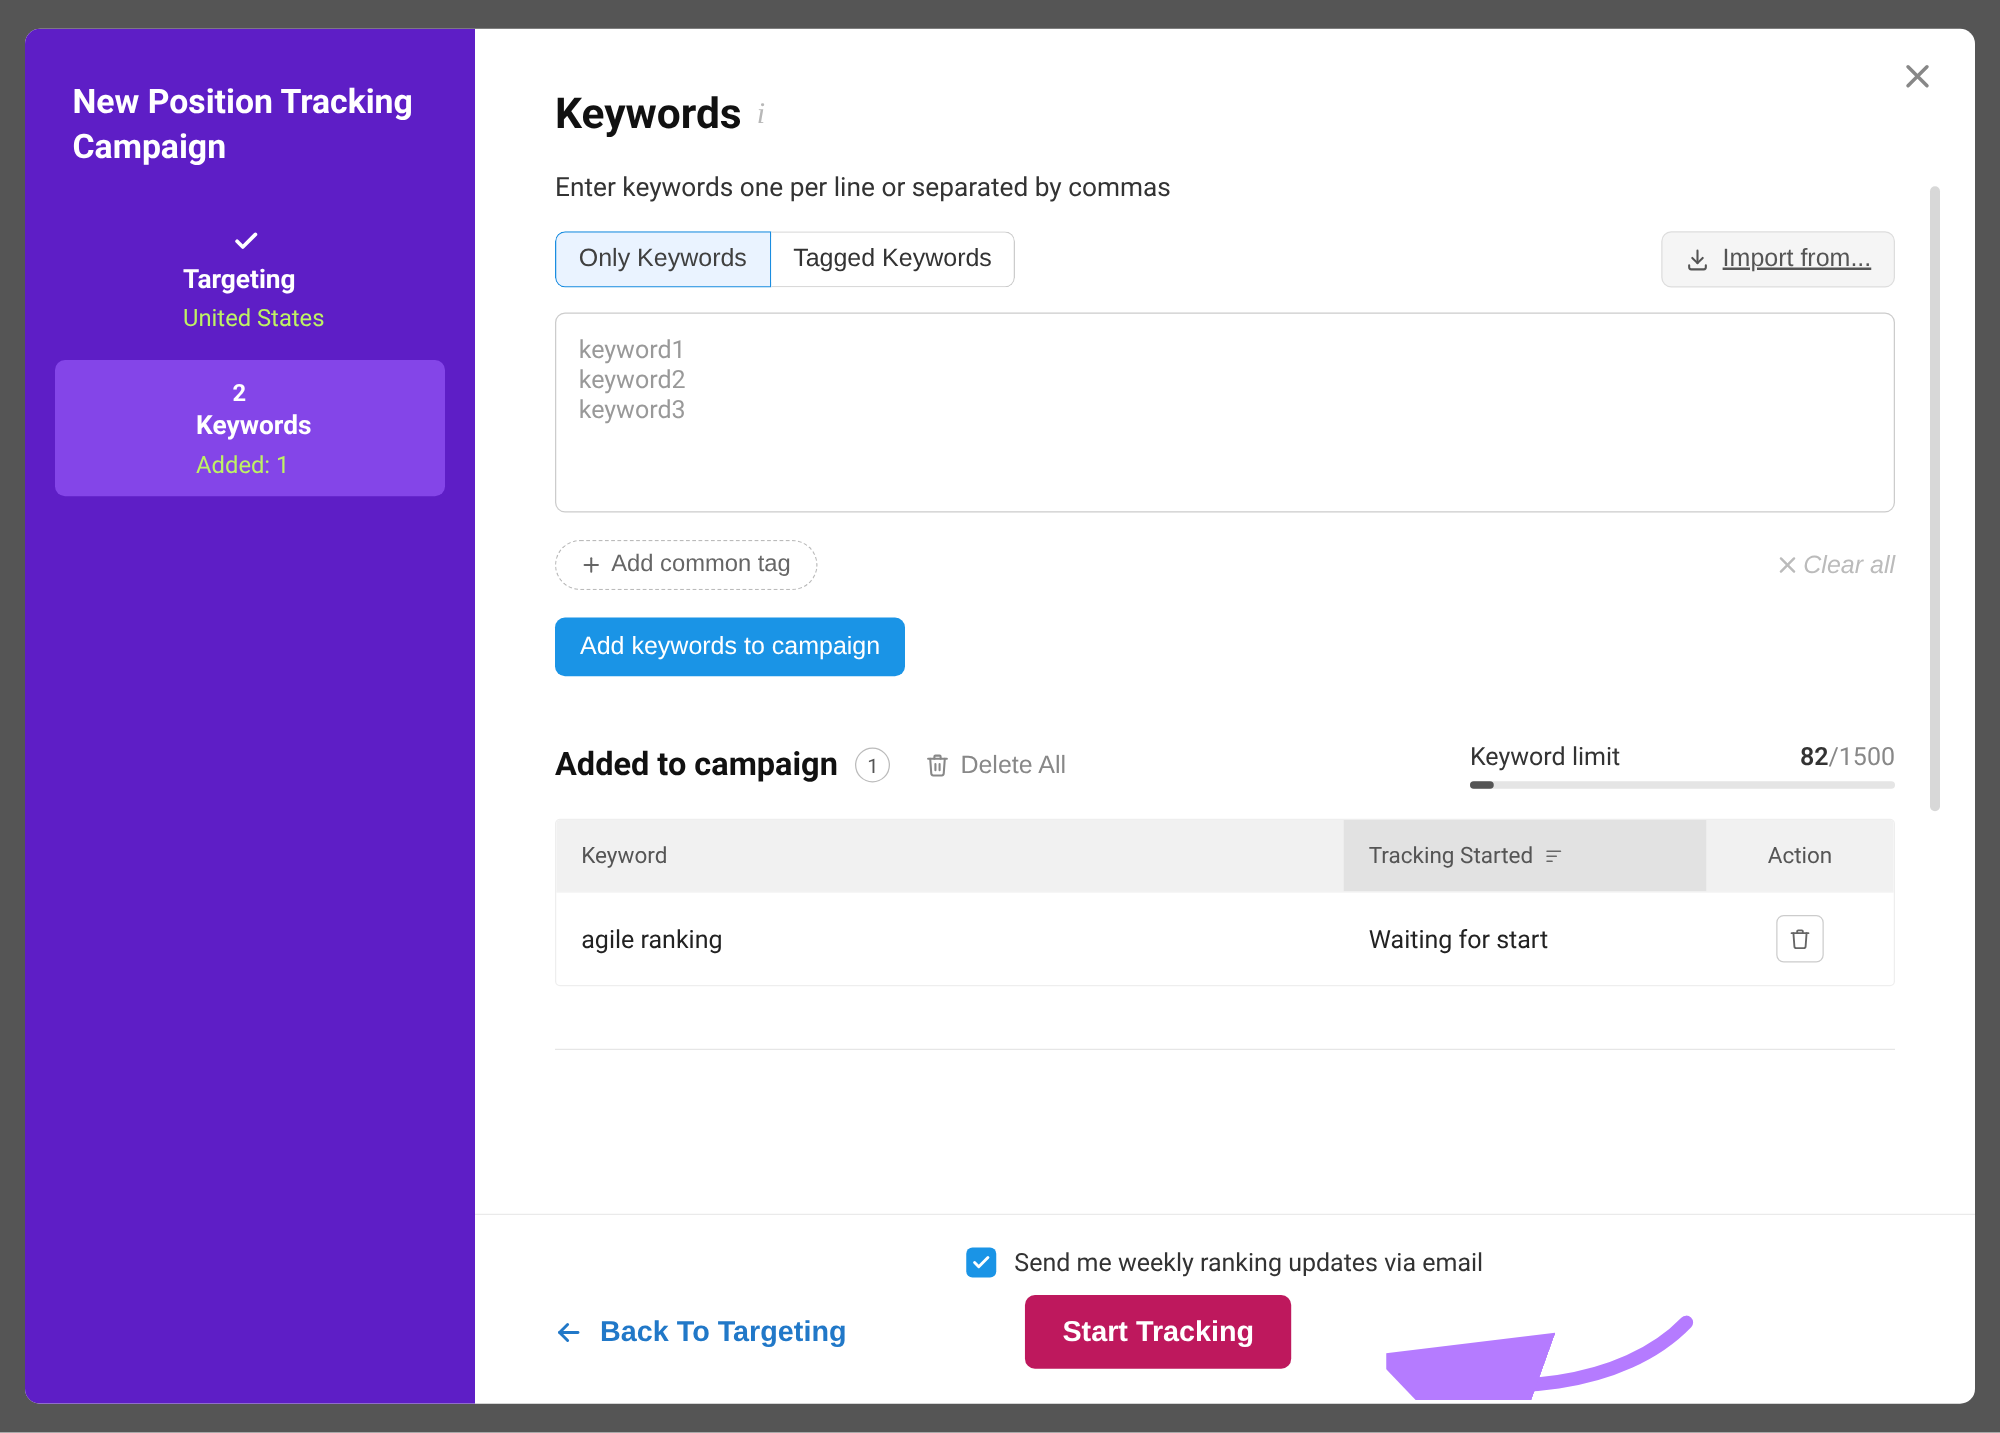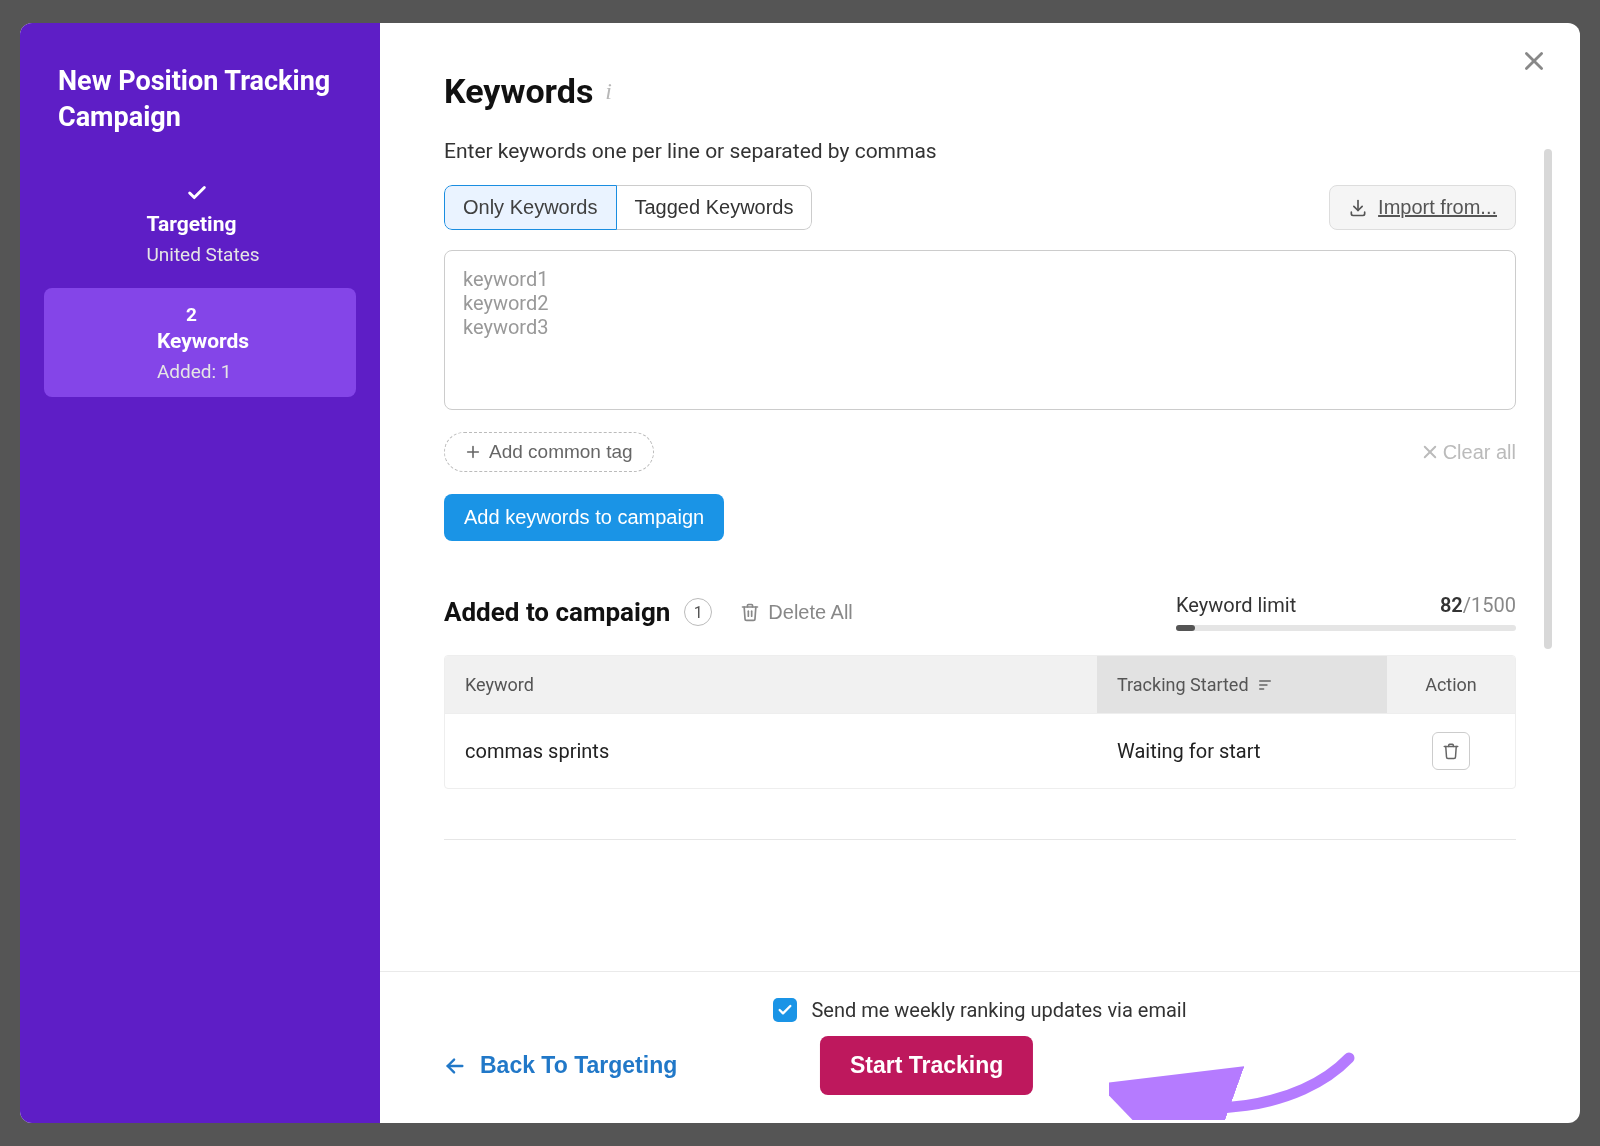--- a/index.html
+++ b/index.html
@@ -55,21 +55,21 @@
     line-height: 1.4;
   }
   .step-body { flex: 1; margin-left: 6px; }
   .step-label {
     font-size: 21px;
     font-weight: 700;
     line-height: 1.3;
   }
   .step-sub {
     font-size: 19px;
-    color: #e5e5e5;
+    color: #bef264;
     margin-top: 4px;
   }
   .main {
     flex: 1;
     display: flex;
     flex-direction: column;
     position: relative;
   }
   .close-btn {
     position: absolute;
@@ -189,20 +189,21 @@
   }
   .clear-all-btn {
     display: flex;
     align-items: center;
     gap: 4px;
     font-size: 20px;
     color: #bbb;
     cursor: pointer;
     background: none;
     border: none;
+    font-style: italic;
   }
   .add-kw-btn {
     margin-top: 22px;
     padding: 12px 20px;
     font-size: 20px;
     font-weight: 500;
     color: #fff;
     background: #1a94e6;
     border: none;
     border-radius: 8px;
@@ -284,21 +285,21 @@
   .kw-thead {
     display: flex;
     background: #f1f1f1;
     font-size: 18px;
     color: #555;
   }
   .th, .td { padding: 18px 20px; }
   .col-kw { flex: 1; }
   .col-track { width: 290px; background: #e2e2e2; display:flex; align-items:center; gap:8px;}
   .kw-tbody .col-track { background: transparent; }
-  .col-action { width: 128px; text-align: center; display:flex; align-items:center; justify-content:center;}
+  .col-action { width: 150px; text-align: center; display:flex; align-items:center; justify-content:center;}
   .kw-tbody { display: flex; flex-direction: column; }
   .kw-row {
     display: flex;
     border-top: 1px solid #eee;
     font-size: 20px;
     color: #222;
     align-items: center;
   }
   .row-delete {
     width: 38px;
@@ -500,21 +501,21 @@
             <svg width="16" height="16" viewBox="0 0 24 24" fill="none" stroke="#666" stroke-width="2" stroke-linecap="round">
                 <line x1="4" y1="6" x2="20" y2="6"></line>
                 <line x1="4" y1="12" x2="15" y2="12"></line>
                 <line x1="4" y1="18" x2="10" y2="18"></line>
               </svg>
           </div>
           <div class="th col-action">Action</div>
         </div>
         <div class="kw-tbody">
           <div class="kw-row">
-            <div class="td col-kw">commas sprints</div>
+            <div class="td col-kw">agile ranking</div>
             <div class="td col-track">Waiting for start</div>
             <div class="td col-action">
               <button class="row-delete">
                 <svg width="18" height="18" viewBox="0 0 24 24" fill="none" stroke="currentColor" stroke-width="2" stroke-linecap="round" stroke-linejoin="round">
                     <polyline points="3 6 5 6 21 6"></polyline>
                     <path d="M19 6l-1 14a2 2 0 0 1-2 2H8a2 2 0 0 1-2-2L5 6"></path>
                     <path d="M9 6V4a1 1 0 0 1 1-1h4a1 1 0 0 1 1 1v2"></path>
                   </svg>
               </button>
             </div>

